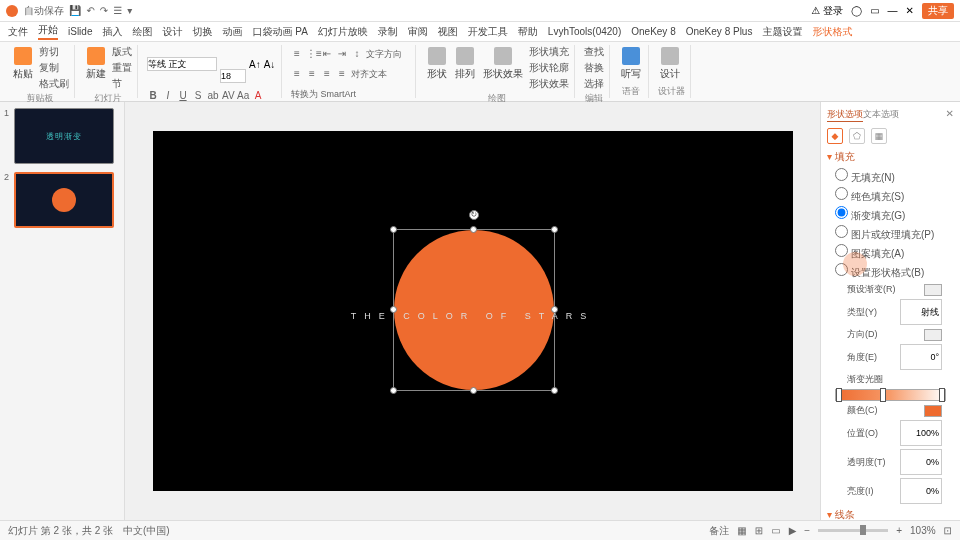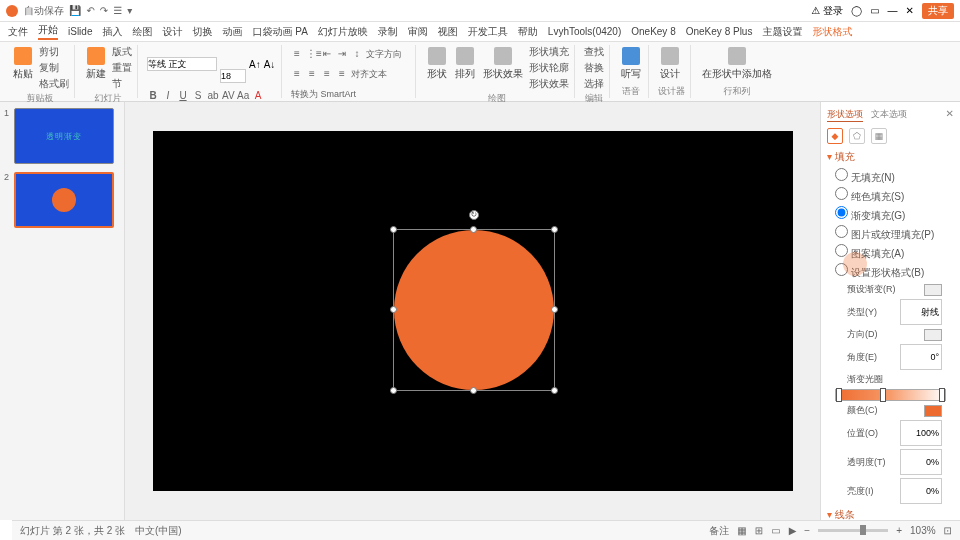--- a/index.html
+++ b/index.html
@@ -27,58 +27,58 @@
 .small-stack{display:flex;flex-direction:column;gap:2px}
 .small-stack span{color:#555;cursor:pointer;white-space:nowrap}
 .font-row{display:flex;gap:3px;align-items:center}
 .font-row select,.font-row input{border:1px solid #ccc;font-size:9px;height:14px}
 .icon-row{display:flex;gap:3px;margin-top:3px}
 .icon-row span{color:#666;cursor:pointer;width:12px;text-align:center}
 .workspace{display:flex;height:418px}
 .thumb-panel{width:125px;background:#f4f4f4;border-right:1px solid #ddd;padding:6px;overflow:hidden}
 .thumb{position:relative;margin-bottom:8px}
 .thumb .num{position:absolute;left:-2px;top:0;font-size:9px;color:#666}
-.thumb .slide-mini{margin-left:8px;width:100px;height:56px;background:#1d4ed8;border:1px solid #888;border-radius:2px;display:flex;align-items:center;justify-content:center;position:relative}
+.thumb .slide-mini{margin-left:8px;width:100px;height:56px;background:#0f172a;border:1px solid #888;border-radius:2px;display:flex;align-items:center;justify-content:center;position:relative}
 .thumb.sel .slide-mini{border:2px solid #ee6b2f}
 .slide-mini .mini-text{color:#3fbfbf;font-size:8px;letter-spacing:1px}
 .slide-mini .mini-circle{width:24px;height:24px;background:#ee6b2f;border-radius:50%}
 .canvas-area{flex:1;background:#f0f0f0;display:flex;align-items:center;justify-content:center;position:relative}
 .slide{width:640px;height:360px;background:#000;position:relative}
 .shape-sel{position:absolute;left:240px;top:98px;width:162px;height:162px;border:1px solid #888}
 .shape-sel .circle{width:100%;height:100%;background:#ee6b2f;border-radius:50%}
 .handle{position:absolute;width:7px;height:7px;background:#fff;border:1px solid #777;border-radius:50%}
 .h-nw{left:-4px;top:-4px}.h-n{left:calc(50% - 4px);top:-4px}.h-ne{right:-4px;top:-4px}
 .h-w{left:-4px;top:calc(50% - 4px)}.h-e{right:-4px;top:calc(50% - 4px)}
 .h-sw{left:-4px;bottom:-4px}.h-s{left:calc(50% - 4px);bottom:-4px}.h-se{right:-4px;bottom:-4px}
 .rot{position:absolute;left:calc(50% - 5px);top:-20px;width:10px;height:10px;border:1px solid #777;border-radius:50%;background:#fff}
 .rot::after{content:"↻";position:absolute;font-size:8px;left:1px;top:-1px;color:#555}
 .slide-text{position:absolute;left:0;right:0;top:180px;text-align:center;color:#ddd;font-size:9px;letter-spacing:8px}
 .format-pane{width:140px;border-left:1px solid #ddd;background:#fff;padding:6px;overflow:auto}
 .format-pane h3{color:#444;font-size:12px;font-weight:normal;margin-bottom:4px}
 .format-pane .close{float:right;color:#888;cursor:pointer}
-.pane-tabs{display:flex;gap:8px;margin-bottom:6px}
+.pane-tabs{display:flex;gap:0;margin-bottom:6px}
 .pane-tabs span{color:#888;cursor:pointer;font-size:9px}
 .pane-tabs .act{color:#c55a2d;border-bottom:1px solid #c55a2d}
 .icon-tabs{display:flex;gap:6px;margin-bottom:6px}
 .icon-tabs span{width:16px;height:16px;border:1px solid #ccc;border-radius:2px;cursor:pointer;display:flex;align-items:center;justify-content:center;font-size:9px;color:#888}
 .icon-tabs .act{border-color:#ee6b2f;color:#ee6b2f}
 .section-hdr{color:#c55a2d;font-size:10px;margin:4px 0;cursor:pointer}
 .section-hdr::before{content:"▾ ";color:#ee6b2f}
 .radio-list{padding-left:8px}
 .radio-list label{display:block;color:#555;font-size:9px;margin:2px 0;cursor:pointer}
 .radio-list input{margin-right:3px}
 .prop-row{display:flex;align-items:center;justify-content:space-between;margin:3px 12px;padding-left:8px}
 .prop-row .lbl{color:#555;font-size:9px}
 .prop-row .ctrl{display:flex;gap:2px;align-items:center}
 .prop-row input[type=text]{width:42px;border:1px solid #ccc;font-size:9px;height:26px;text-align:right;padding-right:2px}
 .prop-row .sw{width:18px;height:12px;border:1px solid #aaa;background:#eee}
 .grad-bar{height:12px;background:linear-gradient(90deg,#ee6b2f,#f79b6a,#fff);border:1px solid #aaa;margin:3px 8px;position:relative}
 .grad-bar .stop{position:absolute;width:6px;height:14px;top:-2px;background:#fff;border:1px solid #555}
 .highlight-cb{position:absolute;left:843px;top:252px;width:24px;height:24px;background:rgba(238,107,47,.3);border-radius:50%}
-.statusbar{position:absolute;bottom:0;left:12px;right:0;height:20px;border-top:1px solid #ddd;background:#f7f7f7;display:flex;align-items:center;padding:0 8px;gap:10px;color:#666;font-size:9px}
+.statusbar{position:absolute;bottom:0;left:0;right:0;height:20px;border-top:1px solid #ddd;background:#f7f7f7;display:flex;align-items:center;padding:0 8px;gap:10px;color:#666;font-size:9px}
 .statusbar .right{margin-left:auto;display:flex;gap:8px;align-items:center}
 .zoom-slider{width:70px;height:3px;background:#ccc;position:relative}
 .zoom-slider .th{position:absolute;width:6px;height:10px;background:#888;top:-4px;left:60%}
 </style>
 </head>
 <body>
 
 <div class="titlebar">
   <span class="circle-logo"></span>
   <div class="qat">
@@ -238,29 +238,20 @@
   </div>
   <div class="ribbon-group">
     <div class="g-body">
         <div class="big-btn">
           <div class="ic gray"></div>
           <span>设计</span>
         </div>
       </div>
     <div class="g-label">设计器</div>
   </div>
-  <div class="ribbon-group" style="border-right:none">
-    <div class="g-body">
-        <div class="big-btn">
-          <div class="ic gray"></div>
-          <span>在形状中添加格</span>
-        </div>
-      </div>
-    <div class="g-label">行和列</div>
-  </div>
 </div>
 
 <div class="workspace">
   <div class="thumb-panel">
     <div class="thumb">
         <span class="num">1</span>
       <div class="slide-mini">
           <span class="mini-text">透明渐变</span>
         </div>
     </div>
@@ -279,20 +270,21 @@
         <div class="rot"></div>
         <div class="handle h-nw"></div>
         <div class="handle h-n"></div>
         <div class="handle h-ne"></div>
         <div class="handle h-w"></div>
         <div class="handle h-e"></div>
         <div class="handle h-sw"></div>
         <div class="handle h-s"></div>
         <div class="handle h-se"></div>
       </div>
+      <div class="slide-text">THE COLOR OF STARS</div>
     </div>
   </div>
 
   <div class="format-pane">
     <span class="close">✕</span>
     <div class="pane-tabs">
       <span class="act">形状选项</span>
       <span>文本选项</span>
     </div>
     <div class="icon-tabs">

